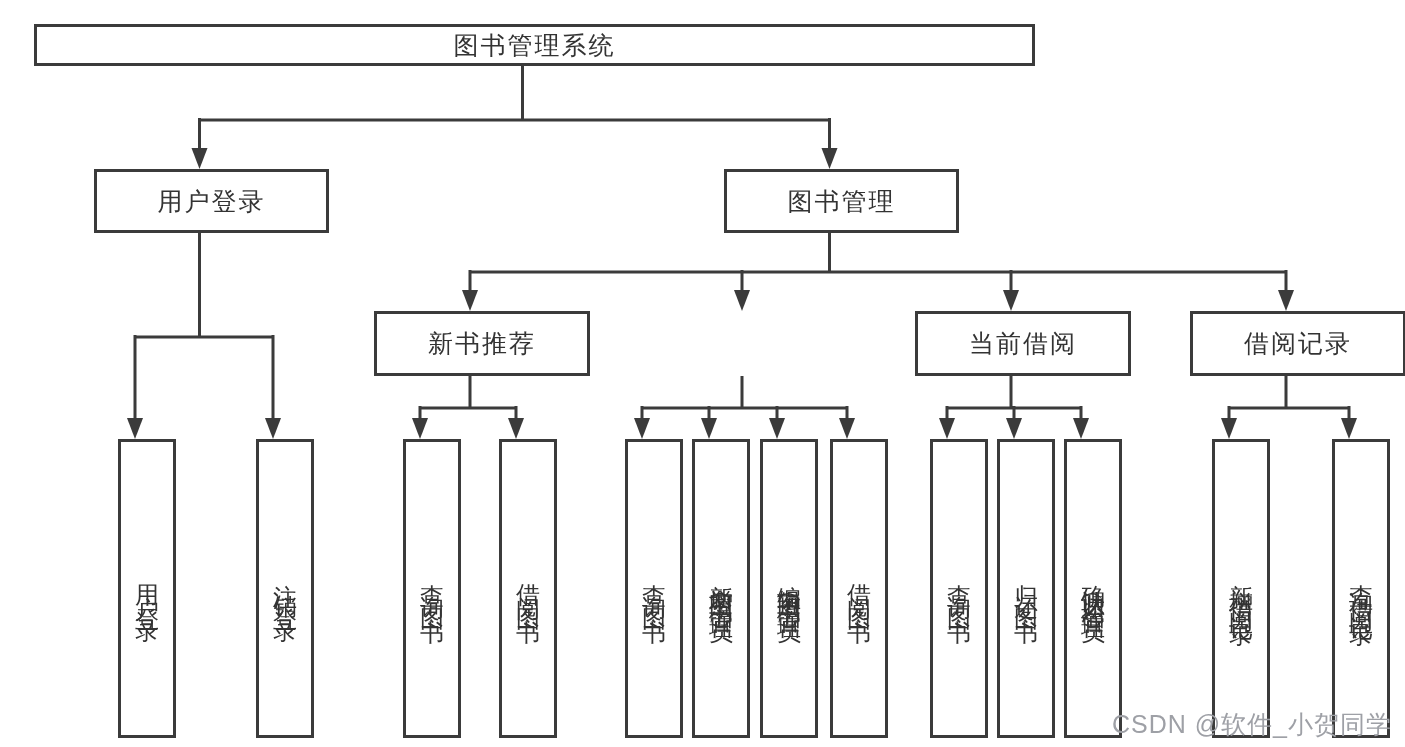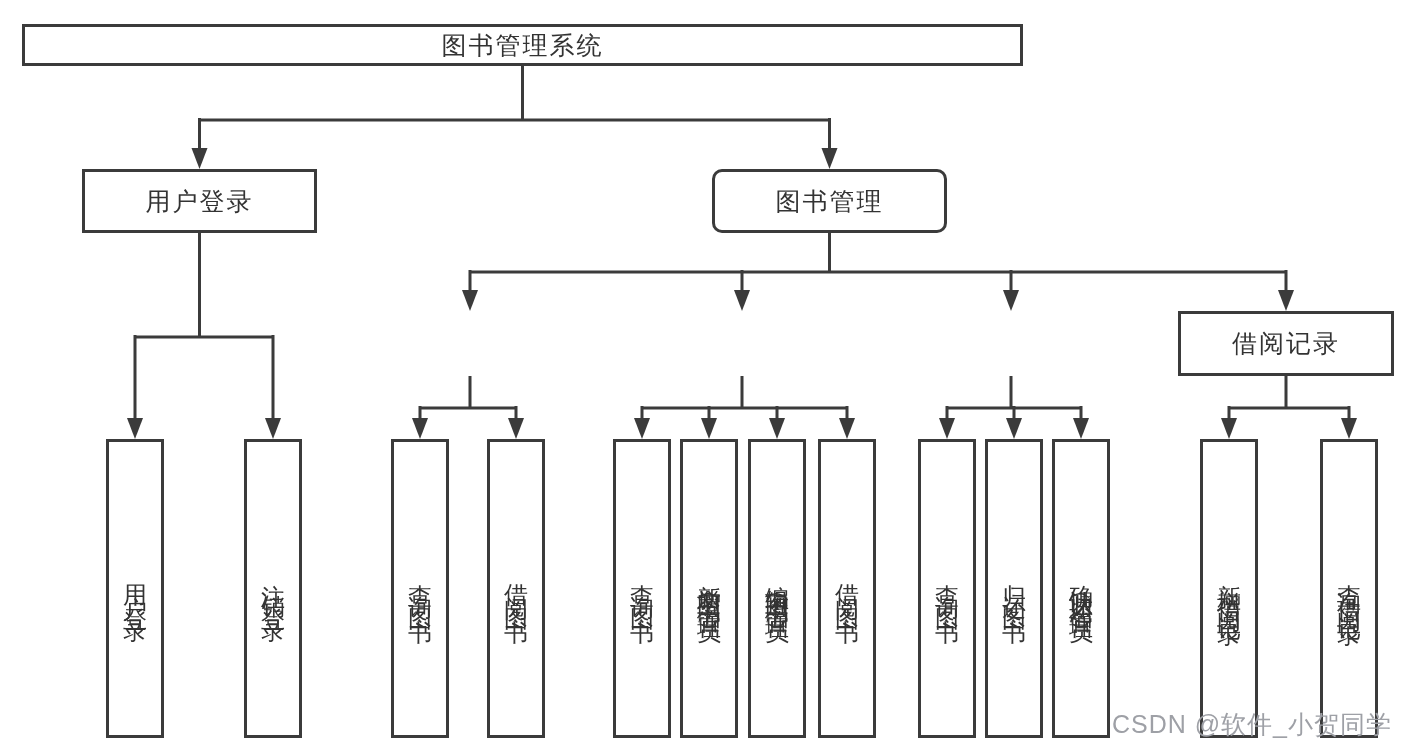--- a/index.html
+++ b/index.html
@@ -36,20 +36,21 @@
     stroke: none;
   }
   .node {
     position: absolute;
     border: 3px solid var(--line);
     background: var(--background);
     display: flex;
     align-items: center;
     justify-content: center;
     color: var(--text);
+    margin-left: 12px;
   }
   .hbox span {
     font-size: 25px;
     letter-spacing: 2px;
     color: var(--text);
     white-space: nowrap;
   }
   .leaf {
     top: 439px;
     width: 58px;
@@ -114,24 +115,30 @@
     </g>
   </svg>
 
   <div class="node hbox" style="left:22px; top:24px; width:1001px; height:42px;">
     <span>图书管理系统</span>
   </div>
 
   <div class="node hbox" style="left:82px; top:169px; width:235px; height:64px;">
     <span>用户登录</span>
   </div>
-  <div class="node hbox" style="left:712px; top:169px; width:235px; height:64px;border-radius:10px;">
+  <div class="node hbox" style="left:712px; top:169px; width:235px; height:64px;">
     <span>图书管理</span>
   </div>
 
+  <div class="node hbox" style="left:362px; top:311px; width:216px; height:65px;">
+    <span>新书推荐</span>
+  </div>
+  <div class="node hbox" style="left:903px; top:311px; width:216px; height:65px;">
+    <span>当前借阅</span>
+  </div>
   <div class="node hbox" style="left:1178px; top:311px; width:216px; height:65px;">
     <span>借阅记录</span>
   </div>
 
   <div class="node leaf" style="left:106px;">
     <span>用户登录</span>
   </div>
   <div class="node leaf" style="left:244px;">
     <span>注销登录</span>
   </div>

